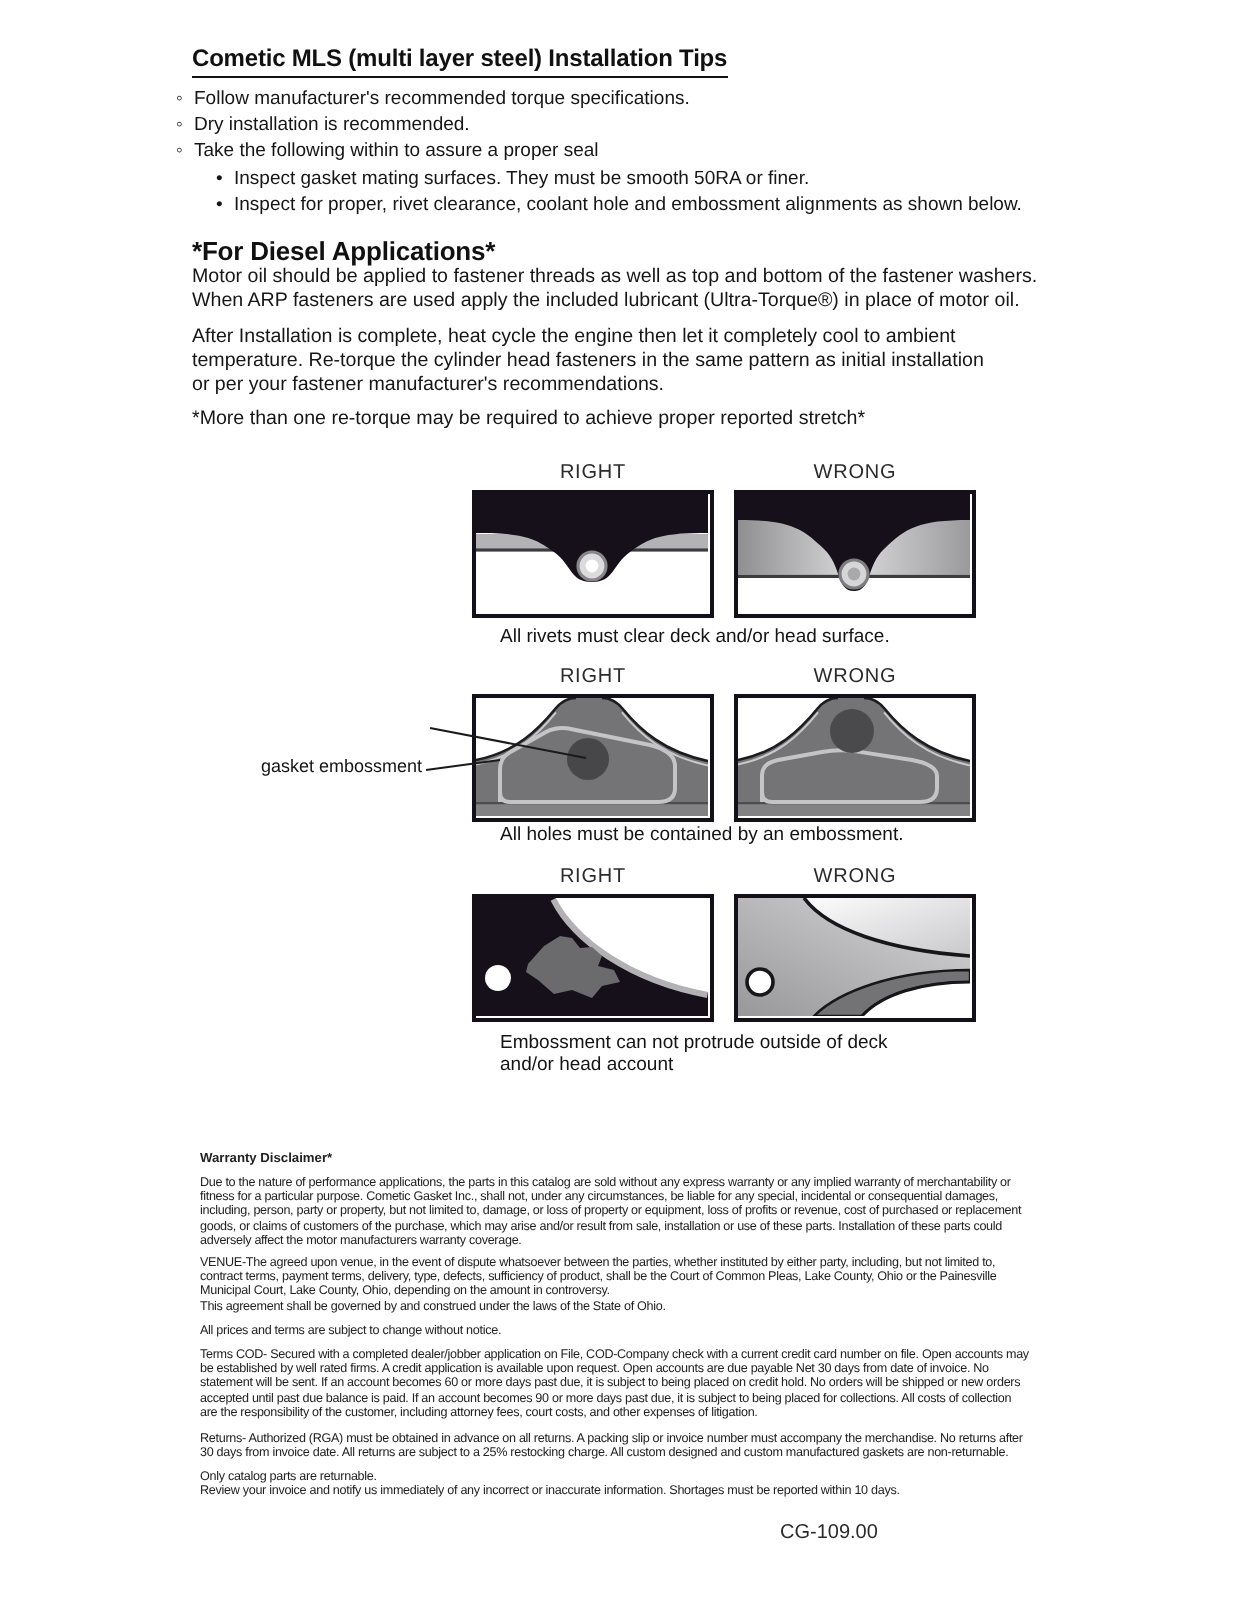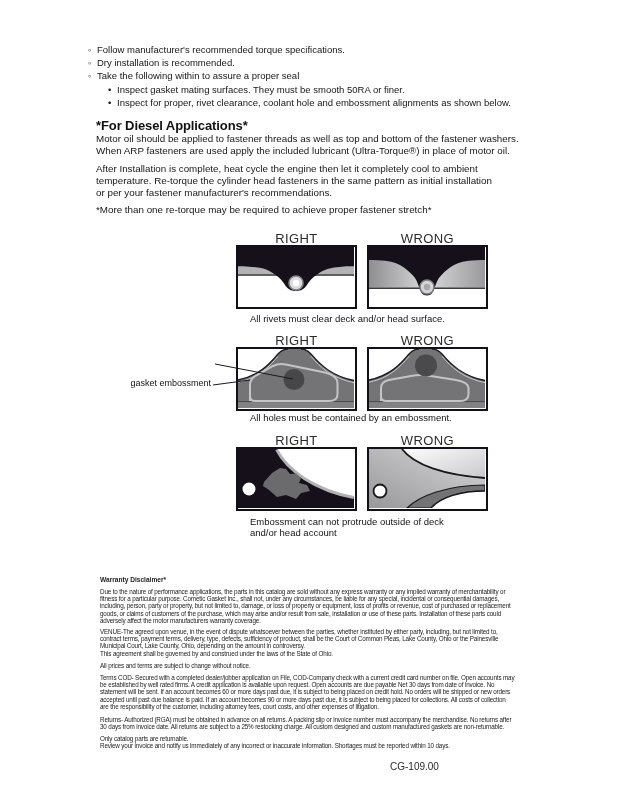--- a/index.html
+++ b/index.html
@@ -18,40 +18,41 @@
 
   .tips{left:88px;top:43px;font-size:9.5px;line-height:13.2px;color:#161616;}
   .tip-row{display:flex;}
   .tip-row .marker{width:9px;flex:0 0 9px;}
   .tip-sub{margin-left:20px;}
 
   .diesel-h{left:96px;top:118px;font-size:13px;font-weight:bold;color:#111;letter-spacing:-0.1px;}
   .body-p{left:96px;width:460px;font-size:9.8px;line-height:12.2px;color:#161616;}
   .p1{top:133px;} .p2{top:163px;} .note{top:204px;}
 
-  .rw-label{font-size:13px;color:#2b2b2d;letter-spacing:0.4px;text-align:center;width:121px;}
+  .rw-label{font-size:10px;color:#2b2b2d;letter-spacing:0.4px;text-align:center;width:121px;}
   .dbox{
     width:121px;height:64px;border:2.5px solid #14101a;box-sizing:border-box;
     background:#fff;
   }
   .dbox svg{display:block;width:116px;height:59px;}
   .caption{left:250px;font-size:9.5px;color:#141414;line-height:11px;}
 
   .annot{font-size:9px;line-height:10.5px;color:#141414;text-align:right;}
 
   .legal{left:100px;width:440px;font-size:6.3px;line-height:7.2px;color:#222;letter-spacing:-0.15px;}
   .legal-h{left:100px;top:576px;font-size:6.6px;font-weight:bold;color:#222;}
 
   .footer{left:390px;top:761px;font-size:10px;color:#2a2a2a;}
 </style>
 </head>
 <body>
 
 <div class="doc">
 
+  <div class="abs title">Cometic MLS (multi layer steel) Installation Tips</div>
 
   <div class="abs tips">
     <div class="tip-row">
       <span class="marker">◦</span>
       <span>Follow manufacturer's recommended torque specifications.</span>
     </div>
     <div class="tip-row">
       <span class="marker">◦</span>
       <span>Dry installation is recommended.</span>
     </div>
@@ -68,21 +69,21 @@
       <span>Inspect for proper, rivet clearance, coolant hole and embossment alignments as shown below.</span>
     </div>
   </div>
 
   <div class="abs diesel-h">*For Diesel Applications*</div>
   <div class="abs body-p p2 pre">After Installation is complete, heat cycle the engine then let it completely cool to ambient
 temperature. Re-torque the cylinder head fasteners in the same pattern as initial installation
 or per your fastener manufacturer's recommendations.</div>
   <div class="abs body-p p1 pre">Motor oil should be applied to fastener threads as well as top and bottom of the fastener washers.
 When ARP fasteners are used apply the included lubricant (Ultra-Torque®) in place of motor oil.</div>
-  <div class="abs body-p note">*More than one re-torque may be required to achieve proper fastener stretch*</div>
+  <div class="abs body-p note">*More than one re-torque may be required to achieve proper reported stretch*</div>
 
   <div class="abs rw-label" style="left:236px;top:231px;">RIGHT</div>
   <div class="abs rw-label" style="left:367px;top:231px;">WRONG</div>
 
   <div class="abs dbox" style="left:236px;top:245px;">
     <svg viewBox="0 0 116 59">
       <rect width="116" height="59" fill="#ffffff"></rect>
       <rect x="0" y="20" width="116" height="7.4" fill="#b3b3b5"></rect>
       <rect x="0" y="27.2" width="116" height="1.6" fill="#3c3c3e"></rect>
       <path d="M0,0 H116 V19.5 C93,19.5 87,21.5 77,29 C68,35.5 69,44 58,44 C47,44 48,35.5 39,29 C29,21.5 23,19.5 0,19.5 Z" fill="#151019"></path>

